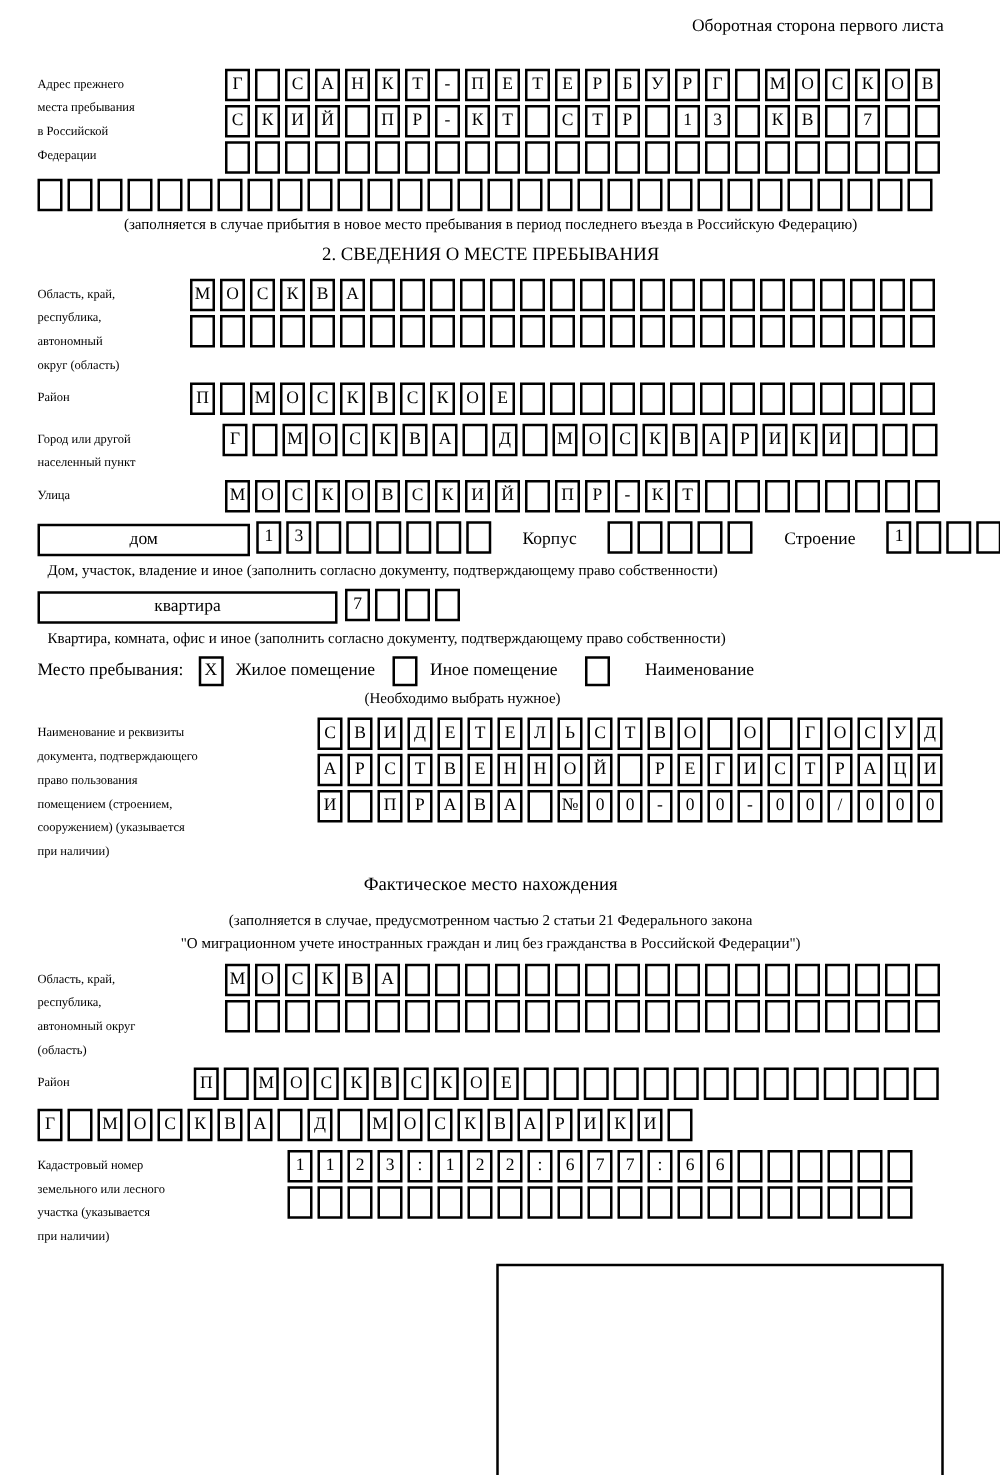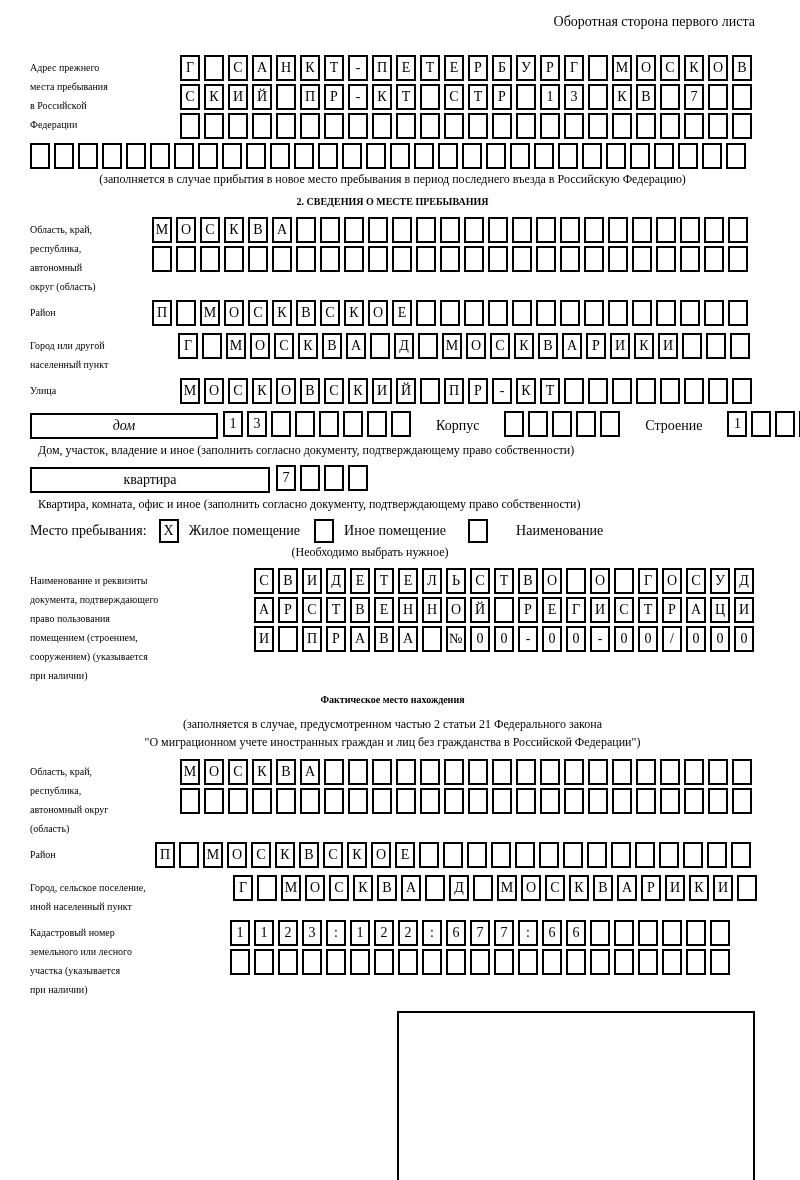--- a/index.html
+++ b/index.html
@@ -19,25 +19,25 @@
   .grids{flex:1;}
   .grid{display:flex;gap:4px;margin-bottom:3px;}
   .grids .grid:last-child{margin-bottom:0;}
   .cell{
     width:20px;height:26px;box-sizing:border-box;border:2px solid #000;
     font-size:14px;line-height:22px;text-align:center;flex-shrink:0;overflow:hidden;
   }
   .note{font-size:12px;margin:1px 0 7px;}
   .center{text-align:center;}
   .ml8{margin-left:8px;}
-  .sec-title{text-align:center;font-weight:bold;font-size:10px;margin:9px 0 10px;}
+  .sec-title{text-align:center;font-weight:normal;font-size:15px;margin:9px 0 10px;}
   .house-row{display:flex;align-items:center;margin-bottom:3px;}
   .bigbox{height:26px;box-sizing:border-box;border:2px solid #000;text-align:center;
           font-size:14px;line-height:22px;flex-shrink:0;}
-  .bb170{width:188px;margin-right:5px;font-style:italic;}
+  .bb170{width:170px;margin-right:5px;}
   .bb200{width:240px;margin-right:6px;}
   .inline-label{font-size:14px;margin:0 25px;}
   .stay-row{display:flex;align-items:center;font-size:14px;margin:7px 0 2px;}
   .checkbox{width:20px;height:24px;box-sizing:border-box;border:2px solid #000;
             text-align:center;font-size:14px;line-height:20px;flex-shrink:0;}
   .gap12{margin-left:12px;} .gap10{margin-left:10px;} .gap14{margin-left:14px;}
   .gap22{margin-left:22px;} .gap28{margin-left:28px;}
   .stay-note{margin-left:170px;width:340px;text-align:center;margin-top:2px;margin-bottom:8px;}
   .fact-note{line-height:18px;margin:2px 0 8px;}
   .stamp-wrap{margin-top:12px;}
@@ -549,22 +549,20 @@
         <div class="cell"></div>
         <div class="cell"></div>
         <div class="cell"></div>
         <div class="cell"></div>
         <div class="cell"></div>
         <div class="cell"></div>
       </div>
   </div>
 
   <div class="frow">
-    <div class="flabel w203 prelines">Город, сельское поселение,
-иной населенный пункт</div>
     <div class="grid">
         <div class="cell">Г</div>
         <div class="cell"></div>
         <div class="cell">М</div>
         <div class="cell">О</div>
         <div class="cell">С</div>
         <div class="cell">К</div>
         <div class="cell">В</div>
         <div class="cell">А</div>
         <div class="cell"></div>

